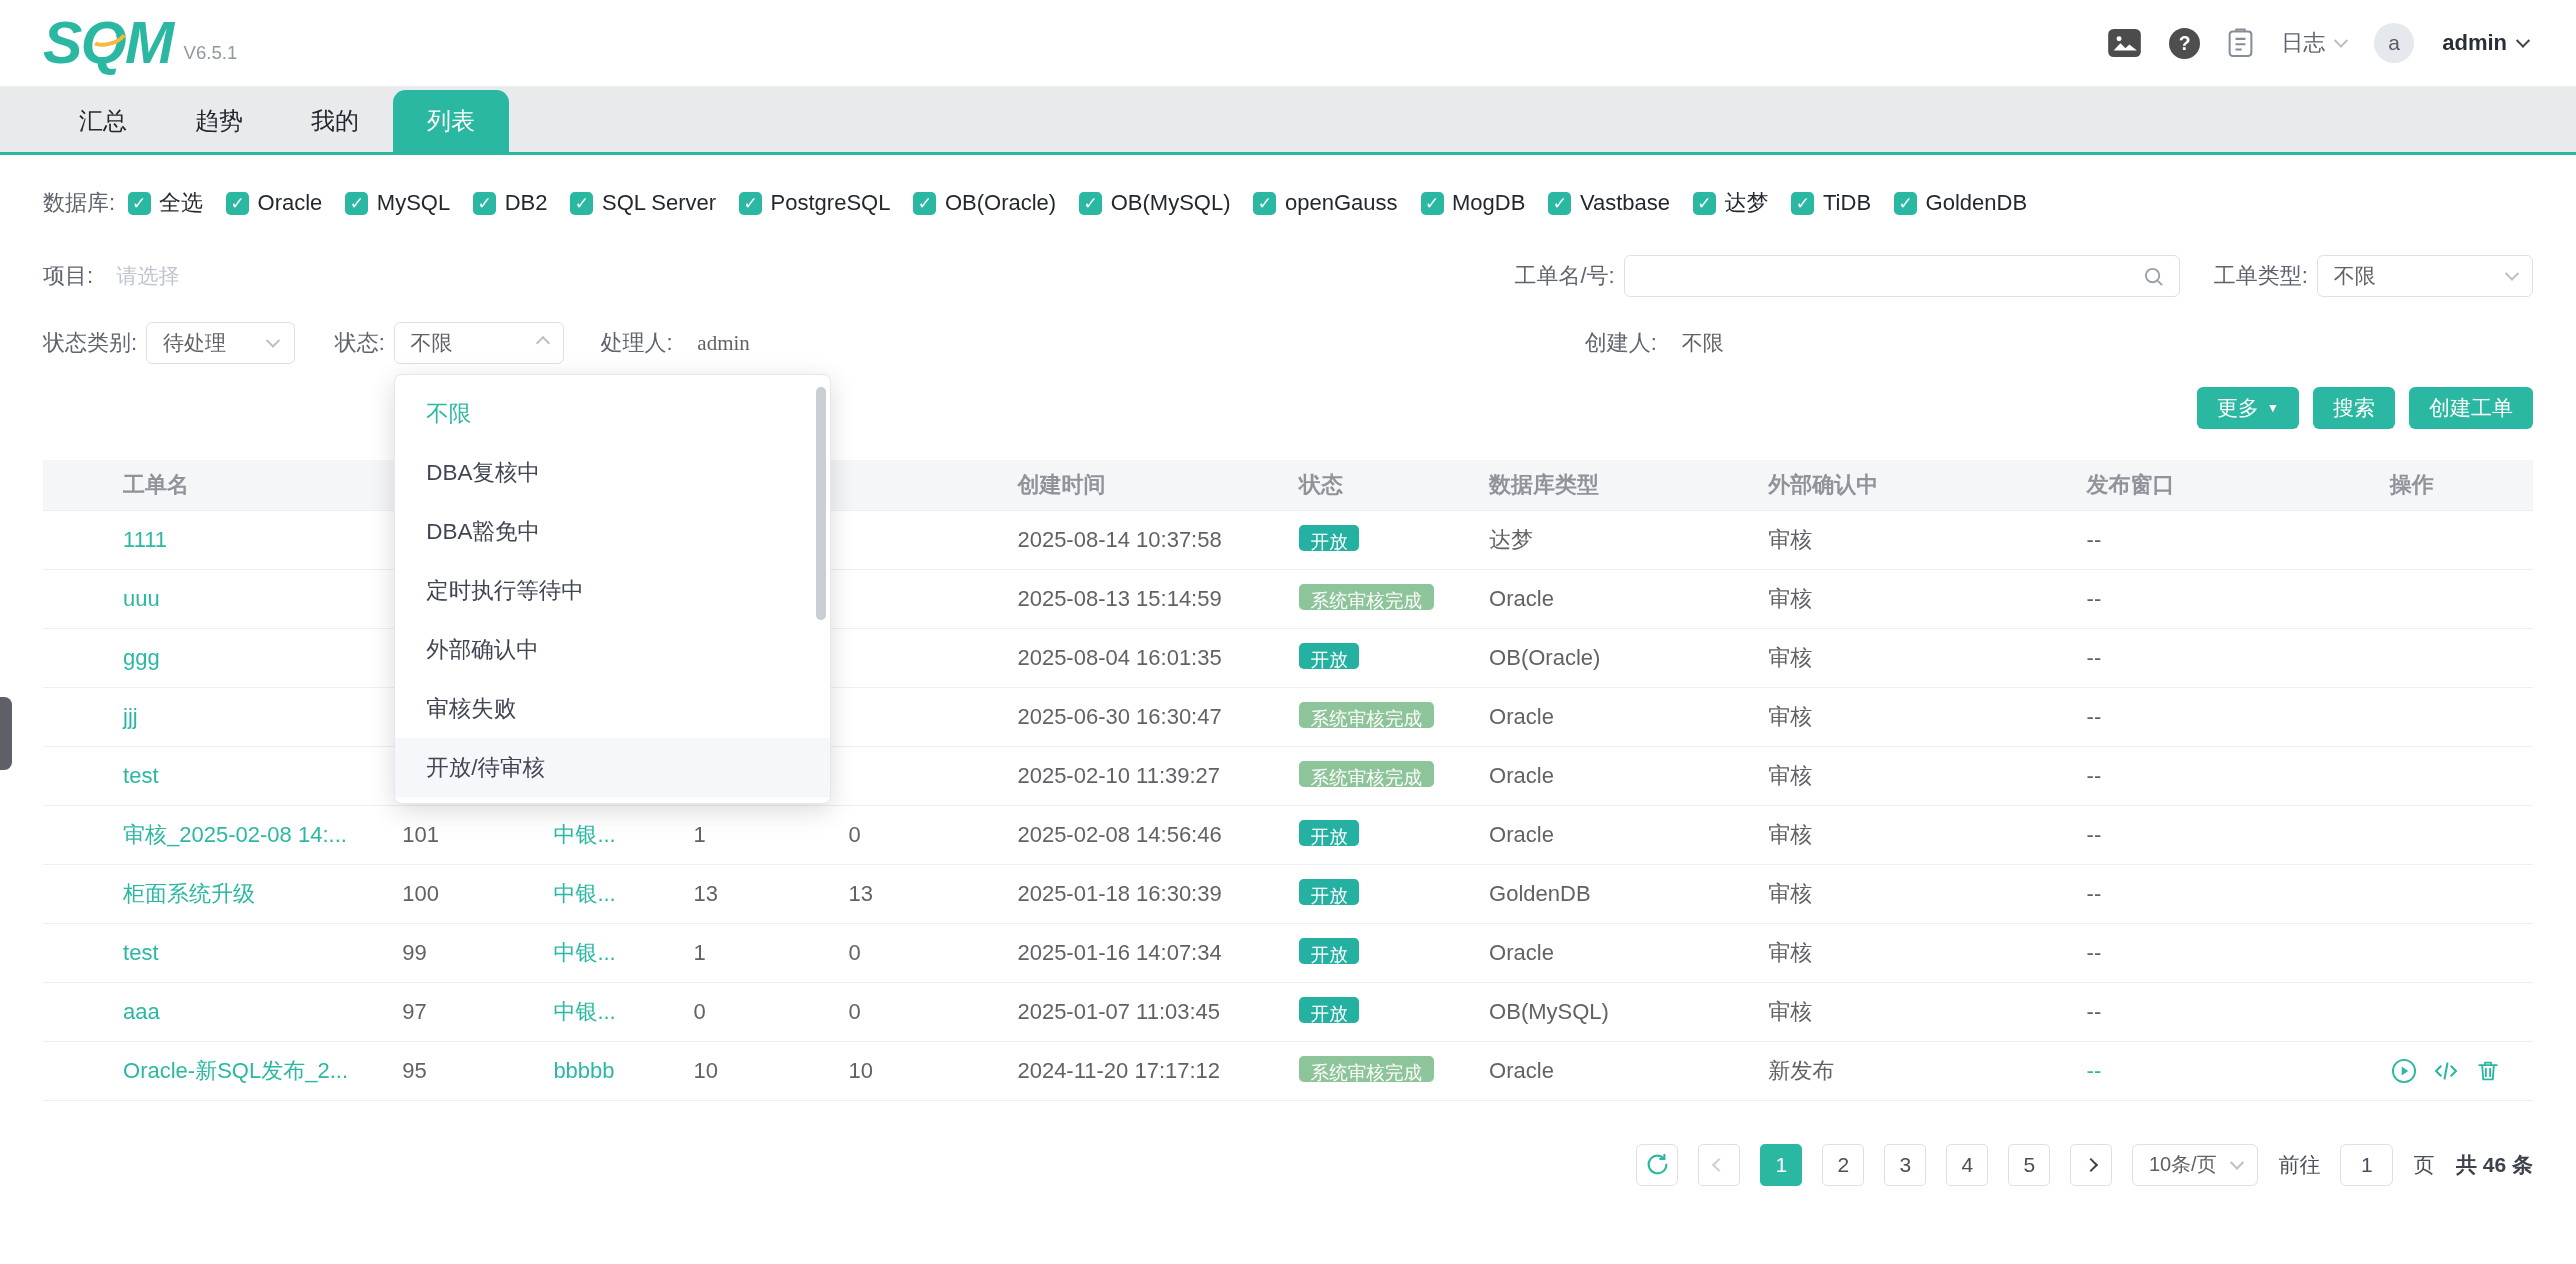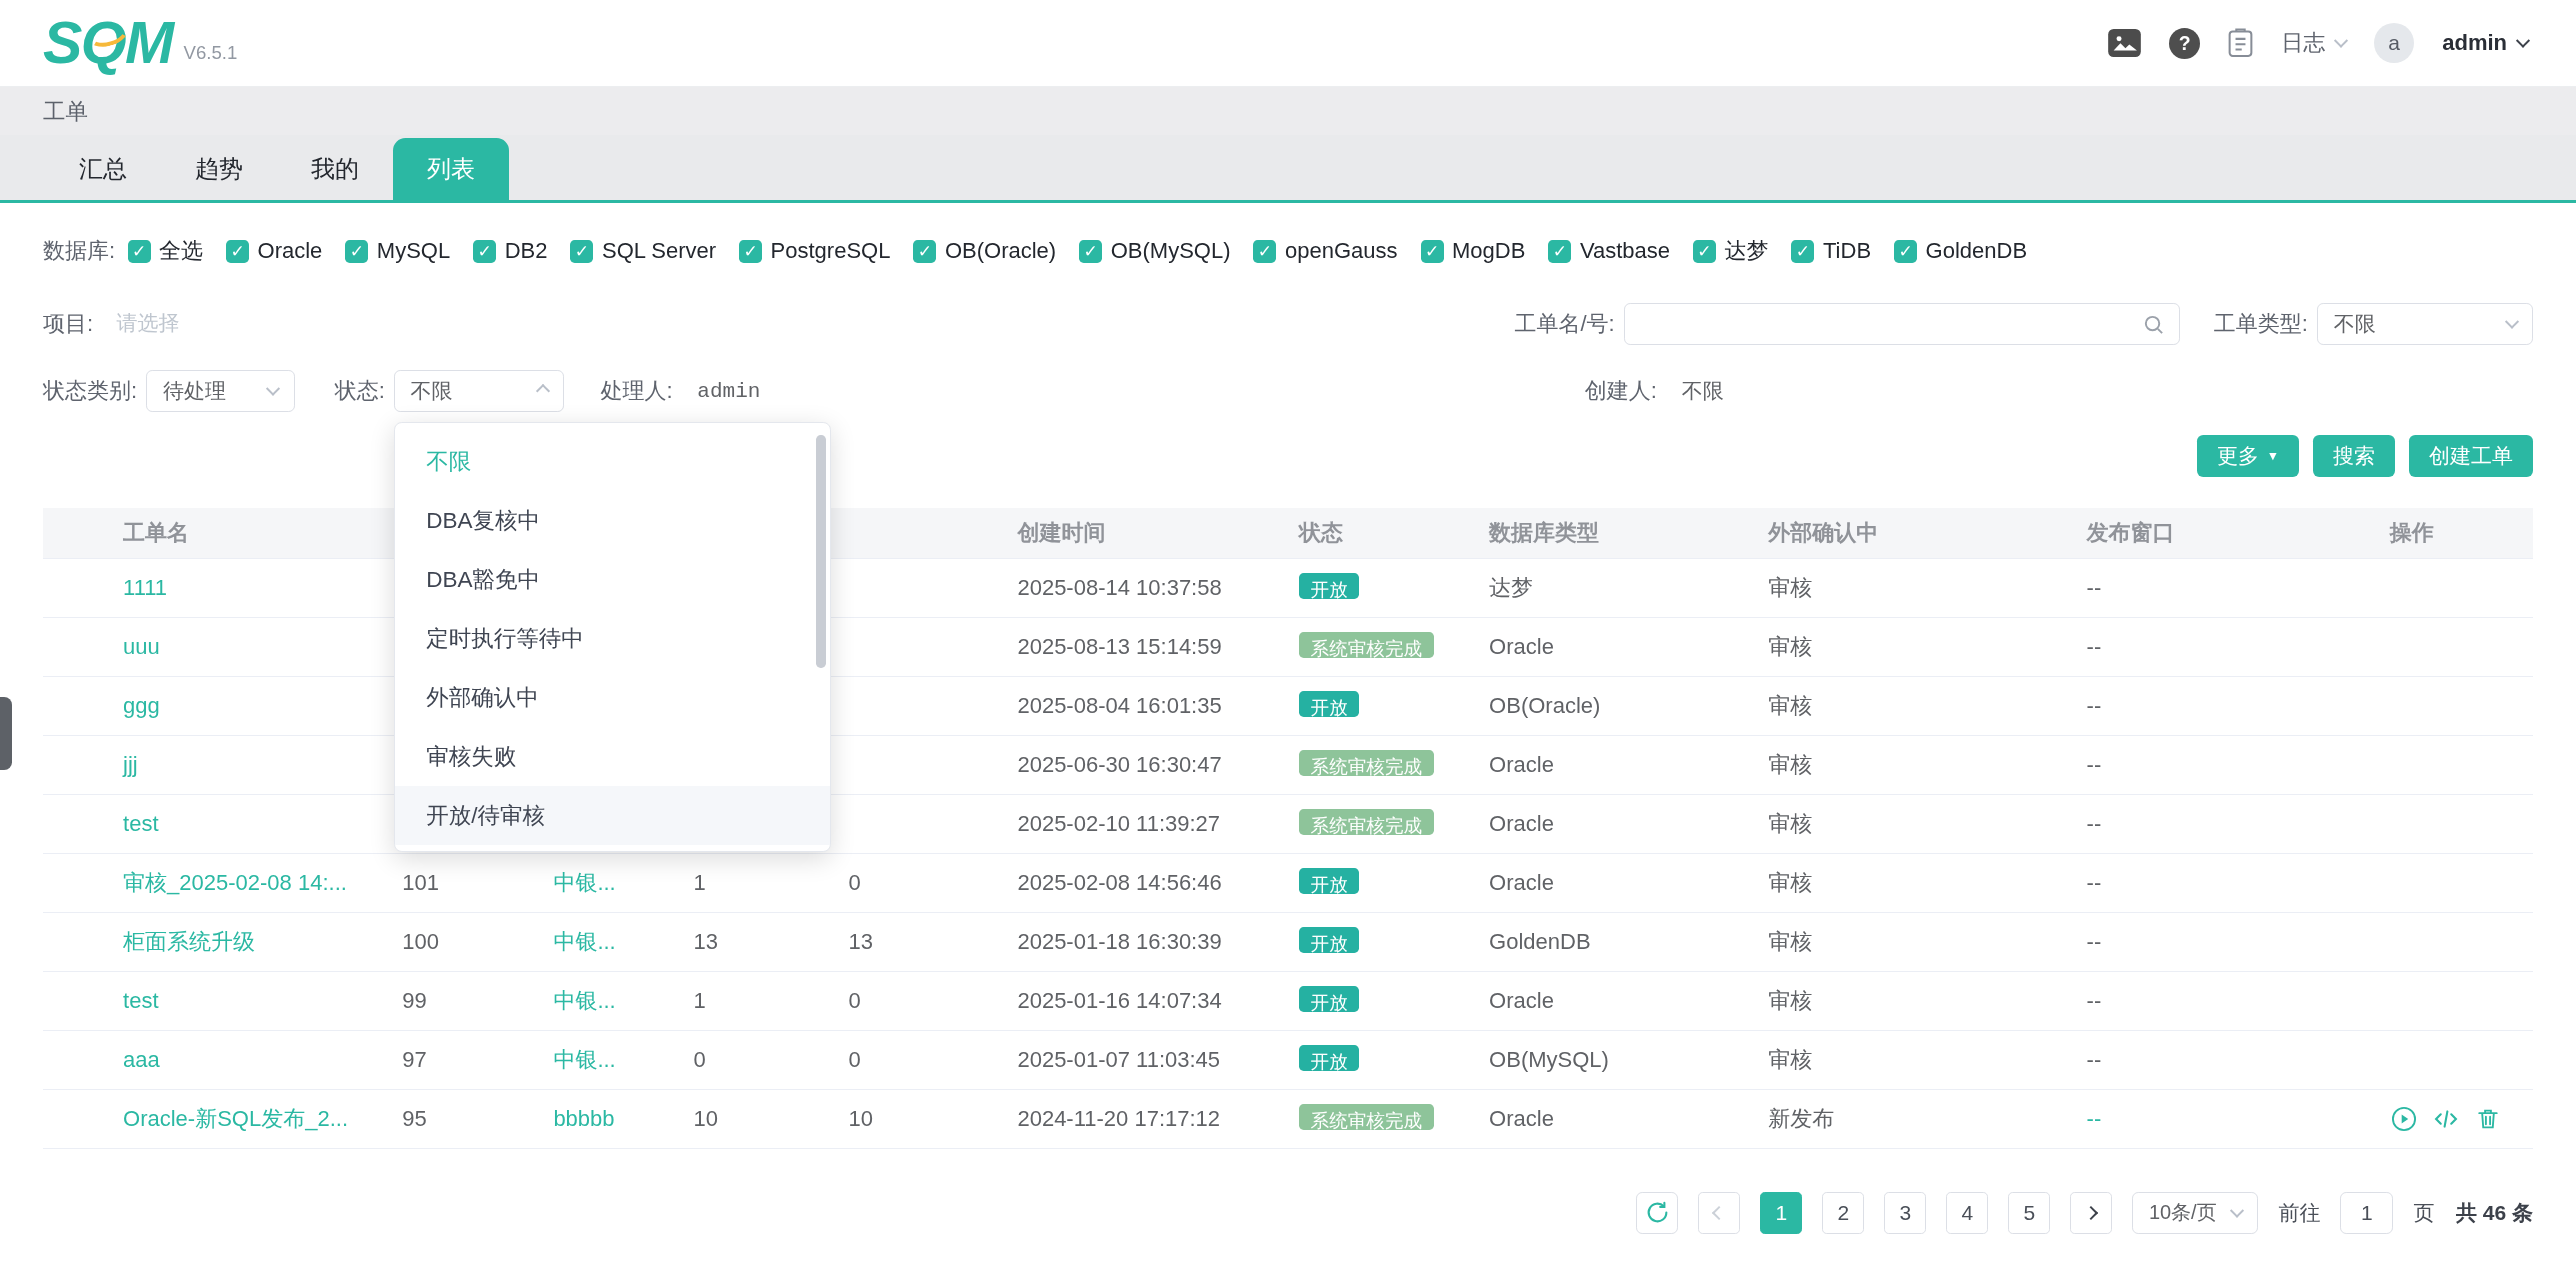--- a/index.html
+++ b/index.html
@@ -40,21 +40,21 @@
   .db-row{margin-top:33px;display:flex;align-items:center;}
   .cb-group{display:flex;align-items:center;gap:23px;margin-left:12.4px;}
   .cb{display:flex;align-items:center;gap:8.5px;cursor:pointer;}
   .cb-box{width:23px;height:23px;border-radius:4.7px;background:var(--accent,#2bb8a3);color:#fff;font-size:17px;font-weight:bold;display:flex;align-items:center;justify-content:center;flex:none;}
   .cb-label{font-size:22px;color:#23272e;white-space:nowrap;}
 
   .f-row{display:flex;align-items:center;}
   .row2{margin-top:37px;}
   .row3{margin-top:25px;}
   .inp,.select,.inp-wrap{height:42px;border:0.8px solid #dcdfe6;border-radius:6.2px;background:#fff;font-size:21px;color:#606266;}
-  input.inp,.inp-wrap input{border:none;outline:none;background:transparent;font-size:21px;color:#606266;font-family:Liberation Mono, monospace;height:100%;width:100%;}
+  input.inp,.inp-wrap input{border:none;outline:none;background:transparent;font-size:21px;color:#606266;font-family:Liberation Serif, serif;height:100%;width:100%;}
   .inp{padding:0 15.5px;outline:none;font-family:inherit;}
   input::placeholder{color:#bfc6cf;}
   .inp-wrap{position:relative;display:flex;align-items:center;padding:0 50px 0 15.5px;}
   .inp-wrap svg{position:absolute;right:14px;}
   .select{display:flex;align-items:center;justify-content:space-between;padding:0 15.5px;cursor:pointer;position:relative;}
   .w-project{width:431px;margin-left:7.8px;}
   .ml-order{margin-left:28px;}
   .w-order{width:954px;margin-left:9.3px;}
   .ml-type{margin-left:34px;}
   .w-type{width:365px;margin-left:9.3px;}
@@ -136,23 +136,20 @@
         <i class="chev"></i>
       </span>
       <span class="avatar">a</span>
       <span class="menu user">
         <span>admin</span>
         <i class="chev dark"></i>
       </span>
     </div>
   </header>
 
-  <div class="crumb-bar">
-    <span>工单</span>
-  </div>
 
   <div class="tab-bar">
       <div class="tab">汇总</div>
       <div class="tab">趋势</div>
       <div class="tab">我的</div>
       <div class="tab active">列表</div>
     </div>
 
   <div class="content">
 

